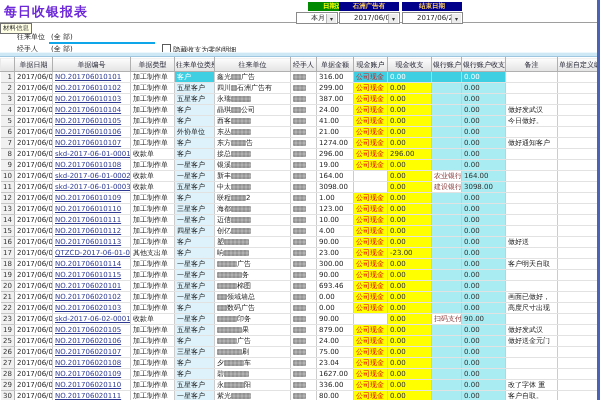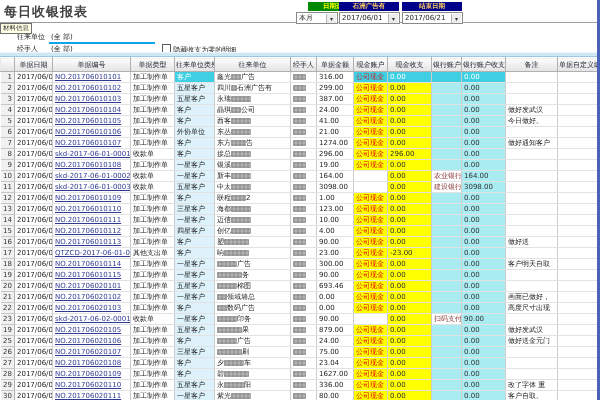--- a/index.html
+++ b/index.html
@@ -3,27 +3,27 @@
 <meta charset="utf-8">
 <style>
   html,body{margin:0;padding:0;}
   body{
     width:600px;height:400px;overflow:hidden;position:relative;
     background:#ffffff;color:#222;
     font-family:"DejaVu Sans","Liberation Sans",sans-serif;
     font-size:7px;
   }
   
-  .page-title{position:absolute;left:4px;top:3px;font-size:13px;font-weight:bold;color:#404040;letter-spacing:1px;}
+  .page-title{position:absolute;left:4px;top:3px;font-size:13px;font-weight:bold;color:#6d28d9;letter-spacing:1px;}
   .title-rule{position:absolute;left:0;top:22px;width:600px;height:2px;border-top:1px solid #9e9e9e;border-bottom:1px solid #ffffff;}
   .chip{position:absolute;top:2px;height:9px;line-height:9px;text-align:center;font-size:6.5px;font-weight:bold;cursor:default;}
   .chip.green{left:308px;width:56px;background:#018a01;color:#ffff00;}
   .chip.navy1{left:339px;width:60px;background:#00008b;color:#ffcf5e;}
   .chip.navy2{left:402px;width:60px;background:#00008b;color:#ffcf5e;font-family:Liberation Mono, monospace;}
-  .dd{position:absolute;top:12px;height:12px;background:#fff;border:1px solid #8a8a8a;font-size:7px;line-height:11px;padding-left:2px;box-sizing:border-box;white-space:nowrap;}
+  .dd{position:absolute;top:12px;height:12px;background:#fff;border:1px solid #8a8a8a;font-size:7px;line-height:11px;padding-left:14px;box-sizing:border-box;white-space:nowrap;}
   .dd .arr{position:absolute;right:1px;top:1px;width:9px;height:9px;background:#ececec;border-left:1px solid #b5b5b5;text-align:center;line-height:9px;font-size:6px;color:#333;}
   .dd1{left:296px;width:42px;}
   .dd2{left:339px;width:61px;}
   .dd3{left:402px;width:61px;}
   
   .tooltip{position:absolute;left:0;top:23px;height:9px;line-height:9px;background:#ffffe6;border:1px solid #6f6f6f;font-size:6.5px;padding:0 2px;z-index:3;color:#333;}
   .frow{position:absolute;left:17px;font-size:7px;color:#222;white-space:nowrap;}
   .frow .flabel{display:inline-block;width:32px;}
   .frow .fvalue{display:inline-block;width:104px;border-bottom:2px solid #0ea5e9;padding-left:2px;}
   .frow1{top:32px;}

